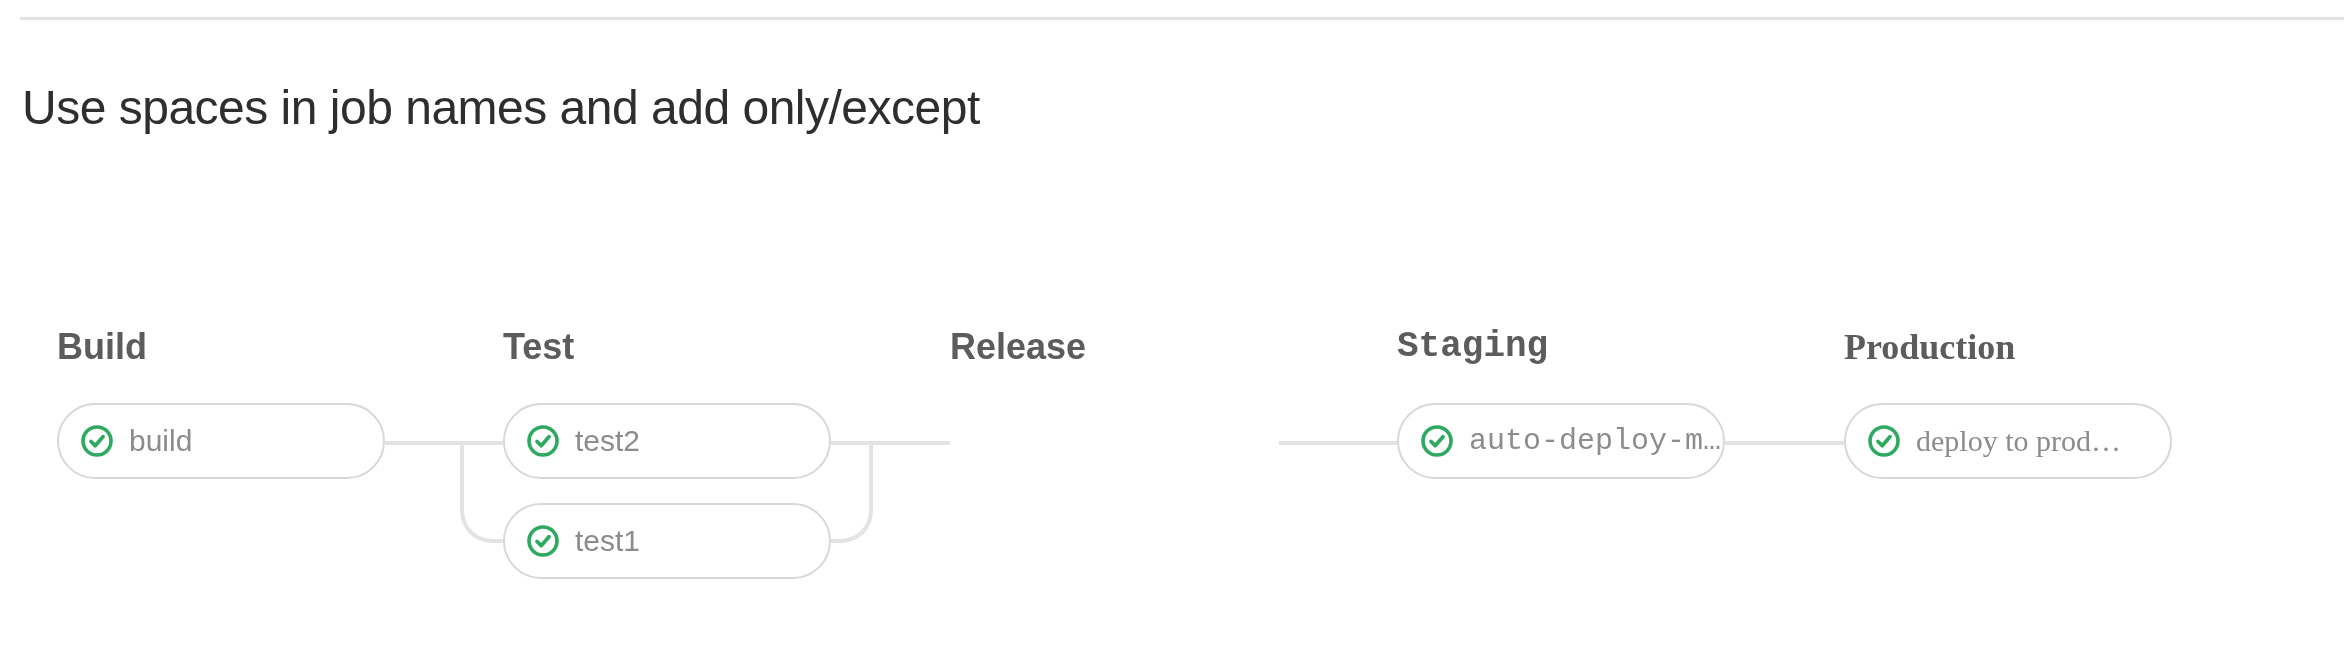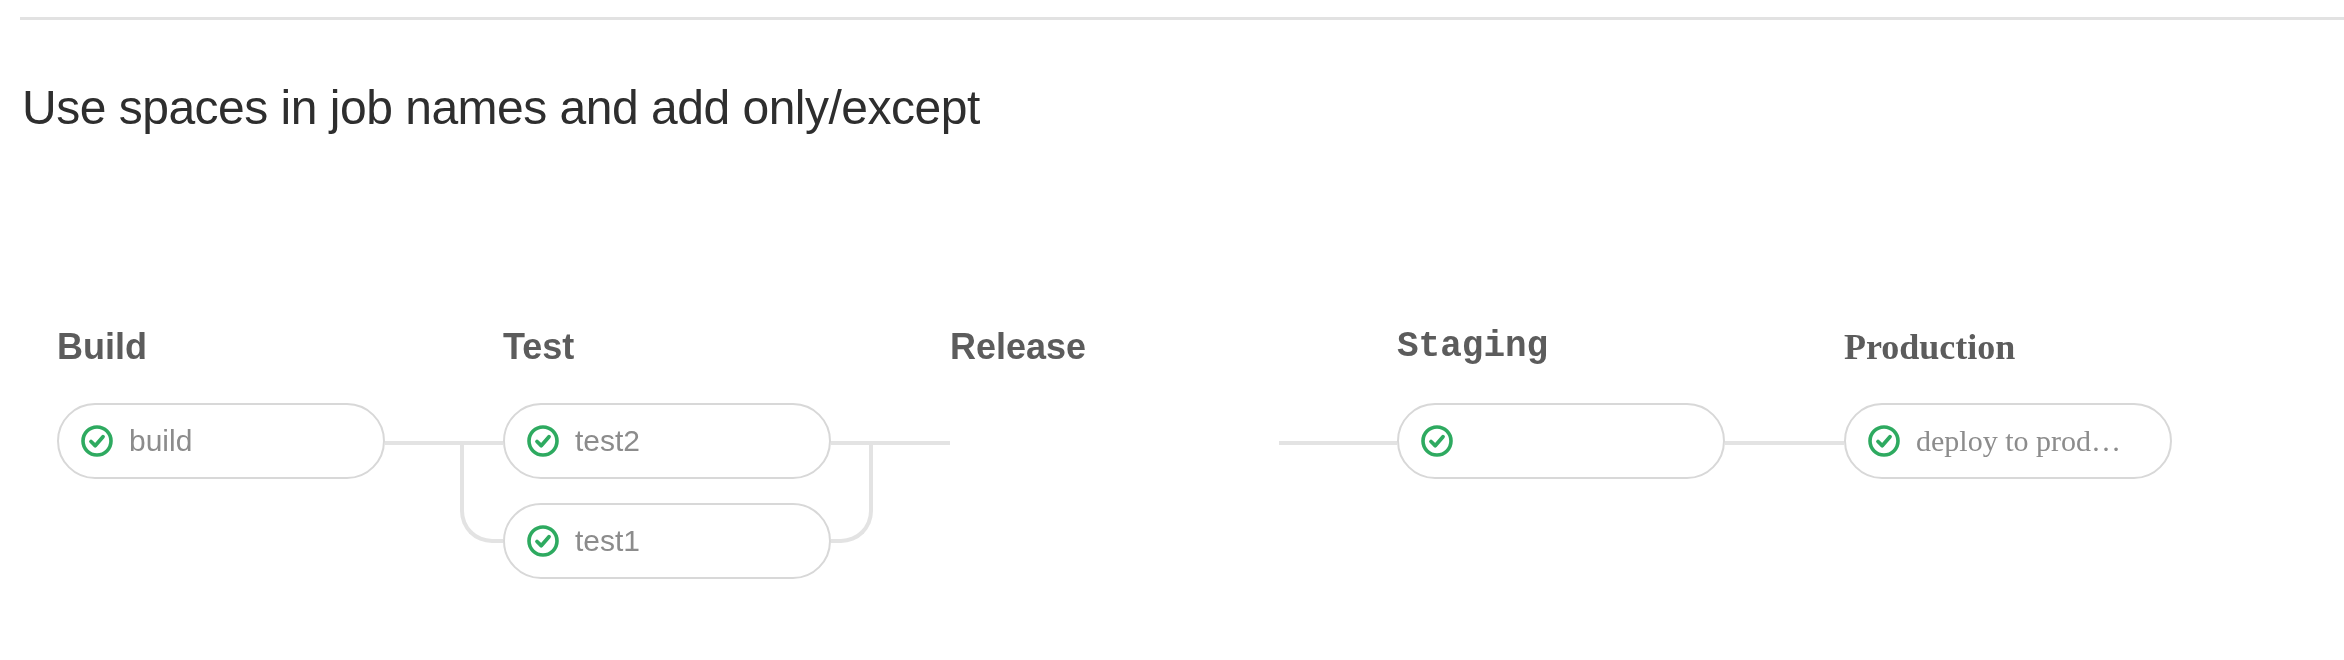--- a/index.html
+++ b/index.html
@@ -90,20 +90,21 @@
     </svg>
     <span class="job-label">test1</span>
   </div>
 
 
   <div class="job-pill col-3 row-0">
     <svg class="ci-icon" viewBox="0 0 32 32">
       <circle cx="16" cy="16" r="14" fill="none" stroke="#2eaa60" stroke-width="3.6"></circle>
       <path d="M10 16.5 L14.2 20.7 L22 11.8" fill="none" stroke="#2eaa60" stroke-width="3.8" stroke-linecap="round" stroke-linejoin="round"></path>
     </svg>
+    <span class="job-label">auto-deploy-m…</span>
   </div>
 
   <div class="job-pill col-4 row-0">
     <svg class="ci-icon" viewBox="0 0 32 32">
       <circle cx="16" cy="16" r="14" fill="none" stroke="#2eaa60" stroke-width="3.6"></circle>
       <path d="M10 16.5 L14.2 20.7 L22 11.8" fill="none" stroke="#2eaa60" stroke-width="3.8" stroke-linecap="round" stroke-linejoin="round"></path>
     </svg>
     <span class="job-label">deploy to prod…</span>
   </div>
 

